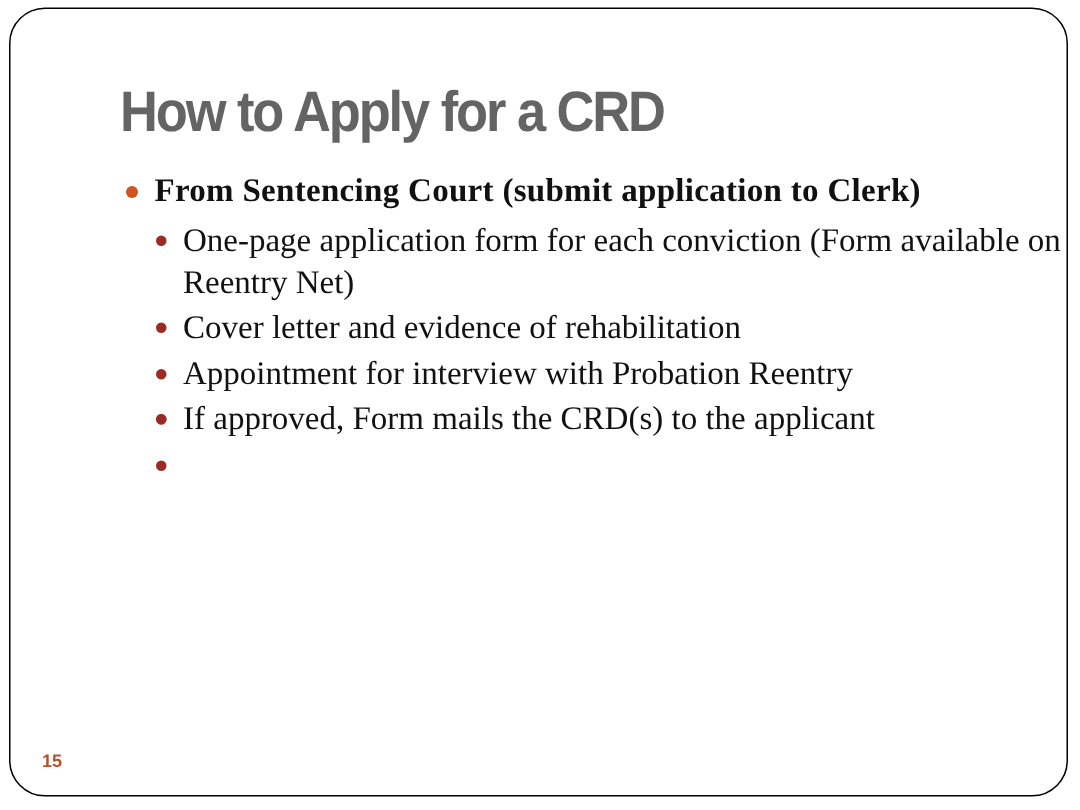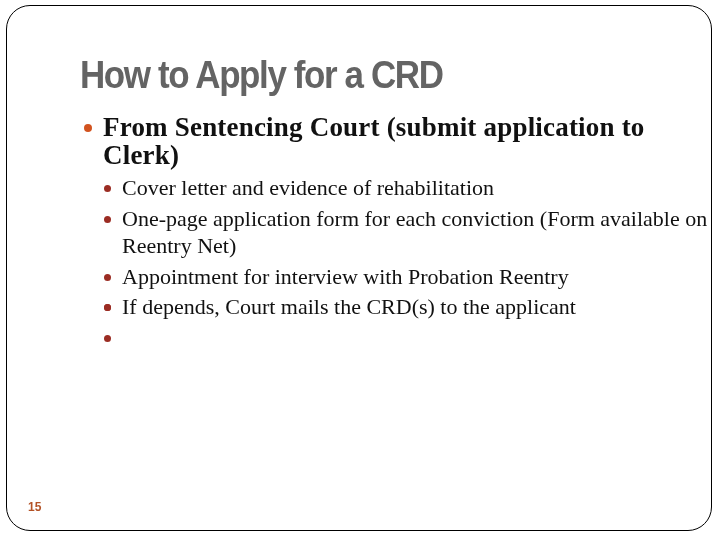--- a/index.html
+++ b/index.html
@@ -43,21 +43,21 @@
       position: absolute;
       left: 80px;
       top: 113px;
       width: 620px;
       font-family: "Liberation Serif", serif;
       color: #111111;
     }
     .l1 {
       position: relative;
       padding-left: 23px;
-      font-size: 27px;
+      font-size: 22px;
       font-weight: bold;
       line-height: 28px;
       letter-spacing: 0.2px;
     }
     .l1 .bullet {
       position: absolute;
       left: 4px;
       top: 11px;
       width: 8px;
       height: 8px;
@@ -104,36 +104,36 @@
   <div class="title">How to Apply for a CRD</div>
 
   <div class="content">
     <div class="l1">
       <span class="bullet"></span>
       <span>From Sentencing Court (submit application to Clerk)</span>
     </div>
     <div class="l2-list">
       <div class="l2">
         <span class="bullet"></span>
-        <span>Cover letter and evidence of rehabilitation</span>
+        <span>One-page application form for each conviction (Form available on Reentry Net)</span>
       </div>
       <div class="l2">
         <span class="bullet"></span>
-        <span>One-page application form for each conviction (Form available on Reentry Net)</span>
+        <span>Cover letter and evidence of rehabilitation</span>
       </div>
       <div class="l2">
         <span class="bullet"></span>
         <span>Appointment for interview with Probation Reentry</span>
       </div>
       <div class="l2">
         <span class="bullet"></span>
       </div>
       <div class="l2">
         <span class="bullet"></span>
-        <span>If depends, Court mails the CRD(s) to the applicant</span>
+        <span>If approved, Form mails the CRD(s) to the applicant</span>
       </div>
       <div class="l2">
         <span class="bullet"></span>
       </div>
     </div>
   </div>
 
   <div class="page-num">15</div>
 </div>
 

